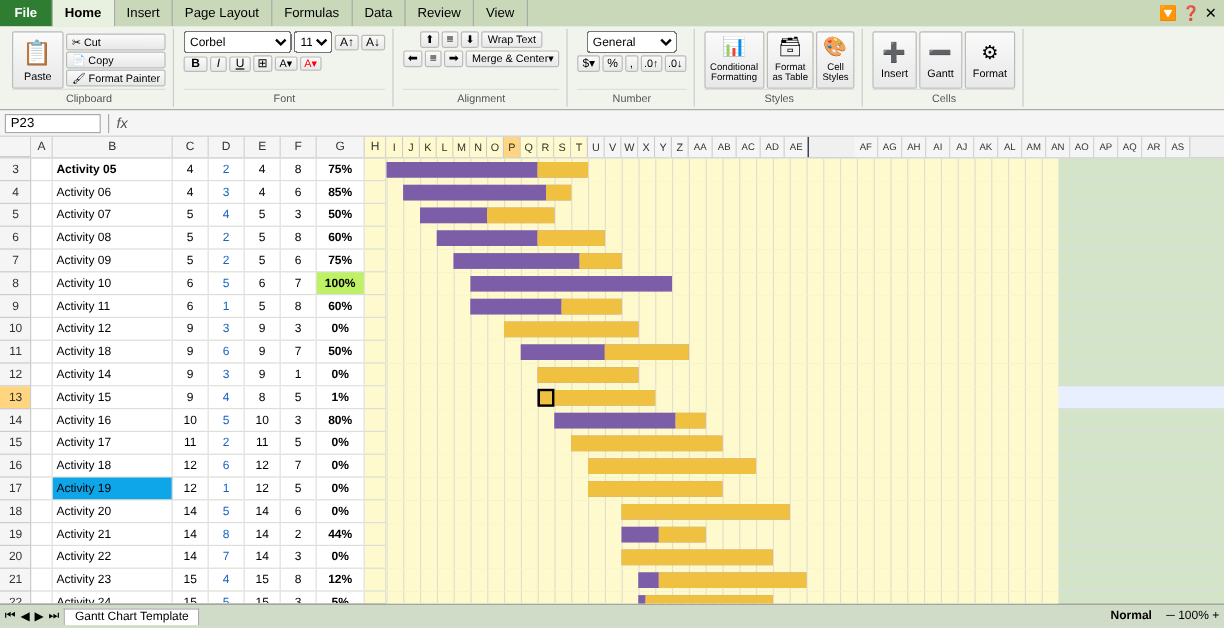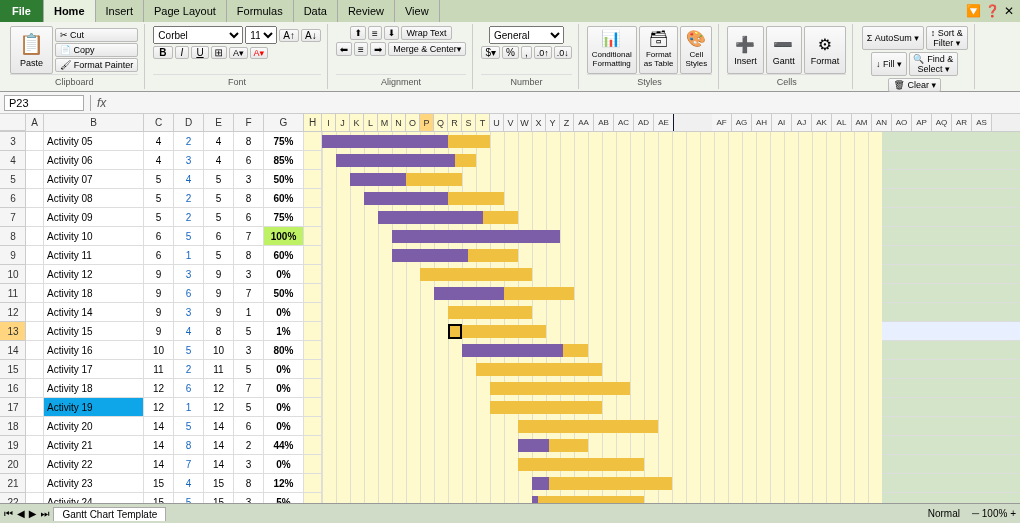--- a/index.html
+++ b/index.html
@@ -154,36 +154,20 @@
           <span>Gantt</span>
         </button>
         <button class="ribbon-btn ribbon-btn-big" style="height:48px;">
           <span style="font-size:16px;">⚙</span>
           <span>Format</span>
         </button>
       </div>
       <div class="ribbon-group-label">Cells</div>
     </div>
 
-    <div class="ribbon-group" style="min-width:120px;">
-      <div class="ribbon-group-content" style="gap:2px; flex-direction:column;">
-        <div style="display:flex; gap:2px;">
-          <button class="ribbon-btn" style="font-size:9px;">Σ AutoSum ▾</button>
-          <button class="ribbon-btn" style="font-size:9px;">↕ Sort &amp;<br>Filter ▾</button>
-        </div>
-        <div style="display:flex; gap:2px;">
-          <button class="ribbon-btn" style="font-size:9px;">↓ Fill ▾</button>
-          <button class="ribbon-btn" style="font-size:9px;">🔍 Find &amp;<br>Select ▾</button>
-        </div>
-        <div>
-          <button class="ribbon-btn" style="font-size:9px;">🗑 Clear ▾</button>
-        </div>
-      </div>
-      <div class="ribbon-group-label">Editing</div>
-    </div>
   </div>
 
   <div class="formula-bar">
     <input class="name-box" value="P23" readonly="" style="">
     <div class="formula-separator"></div>
     <span class="fx-label">fx</span>
     <input class="formula-input" value="" style="">
   </div>
 
   <div style="display:flex; flex:1; overflow:hidden; flex-direction:column;">
@@ -261,21 +245,21 @@
         <div class="row-header">18</div>
         <div class="row-header">19</div>
         <div class="row-header">20</div>
         <div class="row-header">21</div>
         <div class="row-header">22</div>
       </div>
 
       <div style="flex:1; overflow:hidden; display:flex; flex-direction:column;" id="data-grid">
       <div style="display: flex; height: 19px; border-bottom: 1px solid rgb(221, 221, 221); flex-shrink: 0;">
             <div style="width: 18px; min-width: 18px; border-right: 1px solid rgb(221, 221, 221); background: white; display: flex; align-items: center; justify-content: center; font-size: 10px;"></div>
-            <div style="width: 100px; min-width: 100px; border-right: 1px solid rgb(221, 221, 221); background: white; display: flex; align-items: center; padding: 0px 3px; font-size: 10px; overflow: hidden; white-space: nowrap;">Activity 05</div>
+            <div style="width: 100px; min-width: 100px; border-right: 1px solid rgb(221, 221, 221); background: white; display: flex; align-items: center; padding: 0px 3px; font-size: 10px; overflow: hidden; white-space: nowrap; font-weight: bold;">Activity 05</div>
             <div style="width: 30px; min-width: 30px; border-right: 1px solid rgb(221, 221, 221); background: white; display: flex; align-items: center; justify-content: center; font-size: 10px;">4</div>
             <div style="width: 30px; min-width: 30px; border-right: 1px solid rgb(221, 221, 221); background: white; display: flex; align-items: center; justify-content: center; font-size: 10px; color: rgb(21, 101, 192);">2</div>
             <div style="width: 30px; min-width: 30px; border-right: 1px solid rgb(221, 221, 221); background: white; display: flex; align-items: center; justify-content: center; font-size: 10px;">4</div>
             <div style="width: 30px; min-width: 30px; border-right: 1px solid rgb(221, 221, 221); background: white; display: flex; align-items: center; justify-content: center; font-size: 10px;">8</div>
             <div style="width: 40px; min-width: 40px; border-right: 1px solid rgb(221, 221, 221); background: white; display: flex; align-items: center; justify-content: center; font-size: 10px; font-weight: bold;">75%</div>
             <div style="width: 18px; min-width: 18px; border-right: 1px solid rgb(221, 221, 221); background: rgb(255, 250, 205); display: flex; align-items: center; justify-content: center; font-size: 10px;"></div>
             <div style="position: relative; width: 560px; min-width: 560px; height: 19px; background: rgb(255, 250, 205); overflow: hidden;">
               <div style="position: absolute; left: 0px; top: 0px; width: 1px; height: 19px; background: rgb(224, 224, 204); z-index: 0;"></div>
               <div style="position: absolute; left: 14px; top: 0px; width: 1px; height: 19px; background: rgb(224, 224, 204); z-index: 0;"></div>
               <div style="position: absolute; left: 28px; top: 0px; width: 1px; height: 19px; background: rgb(224, 224, 204); z-index: 0;"></div>
@@ -1364,16 +1348,16 @@
 
   <div style="height:20px; background:#d0dcc8; border-top:1px solid #999; display:flex; align-items:center; padding:0 4px; gap:4px; flex-shrink:0;">
     <span style="font-size:10px; cursor:pointer;">⏮</span>
     <span style="font-size:10px; cursor:pointer;">◀</span>
     <span style="font-size:10px; cursor:pointer;">▶</span>
     <span style="font-size:10px; cursor:pointer;">⏭</span>
     <div style="background:white; border:1px solid #aaa; border-bottom:none; padding:1px 8px; font-size:10px; cursor:pointer;">
       <span>Gantt Chart Template</span>
     </div>
     <div style="flex:1;"></div>
-    <span style="font-size:10px;">Normal</span>
+    <span style="font-size:10px;font-weight:bold;">Normal</span>
     <span style="font-size:10px; margin-left:8px;">─ 100% +</span>
   </div>
 </div>
 
 </body></html>

